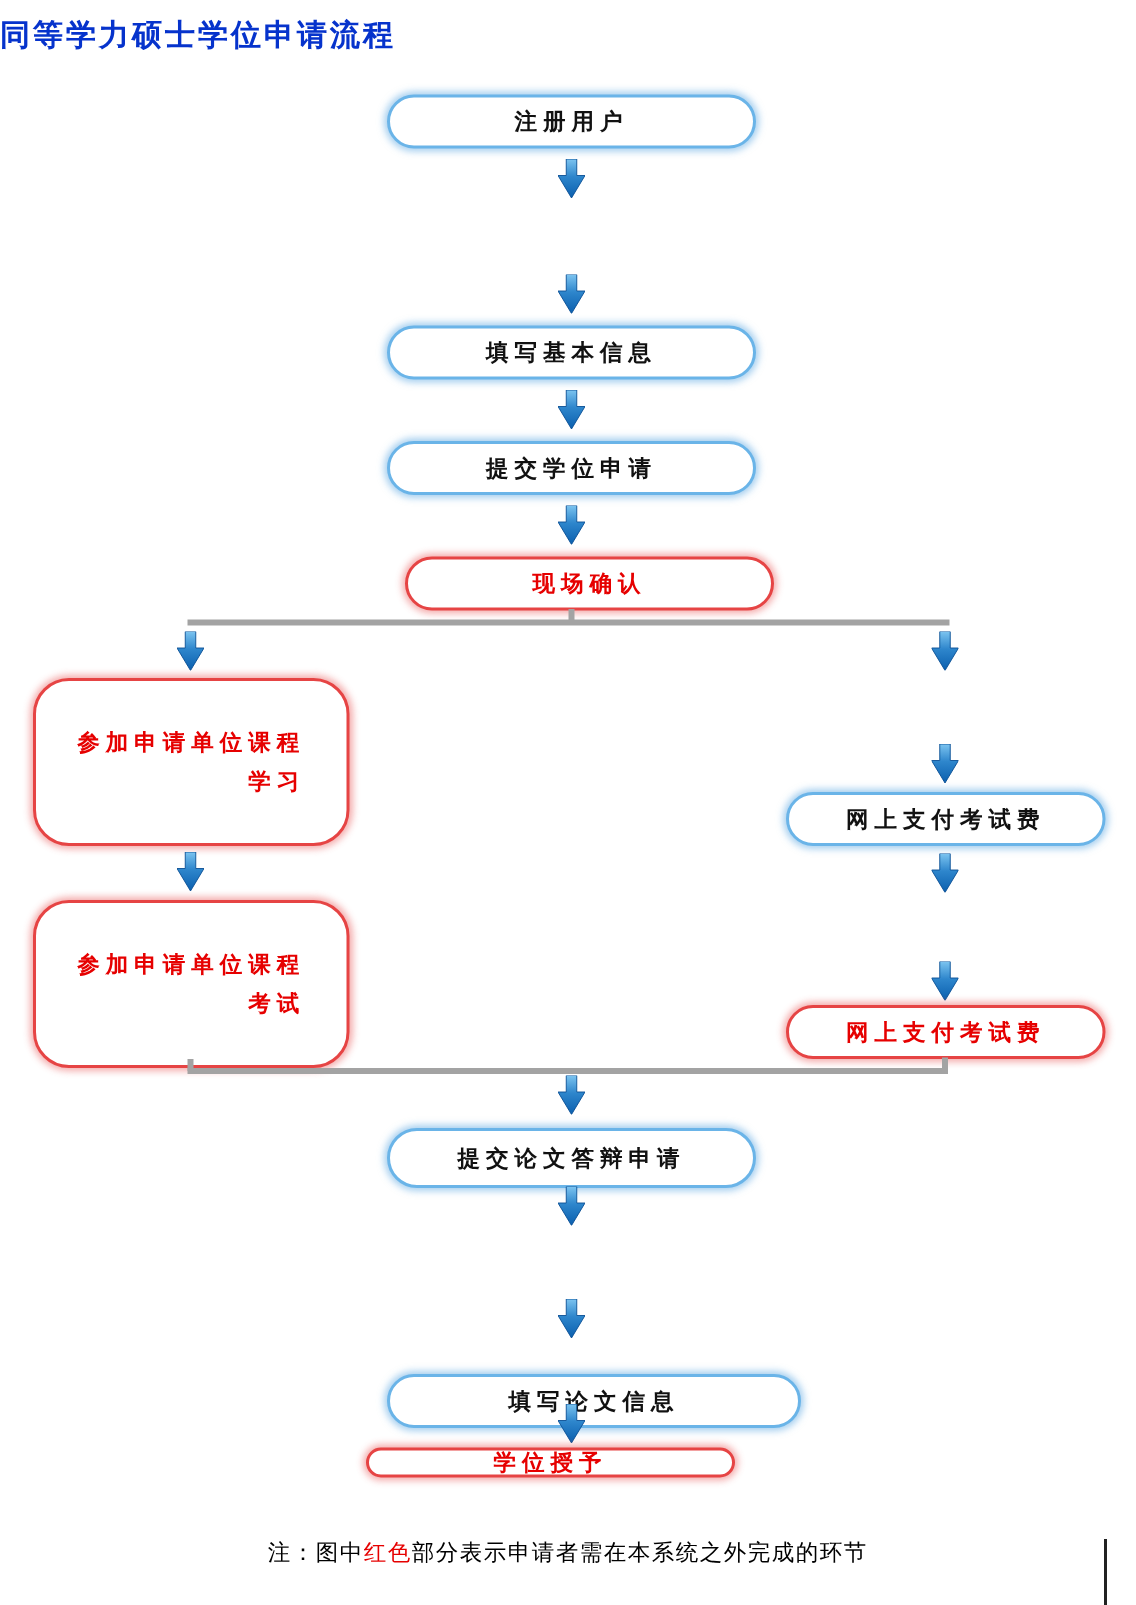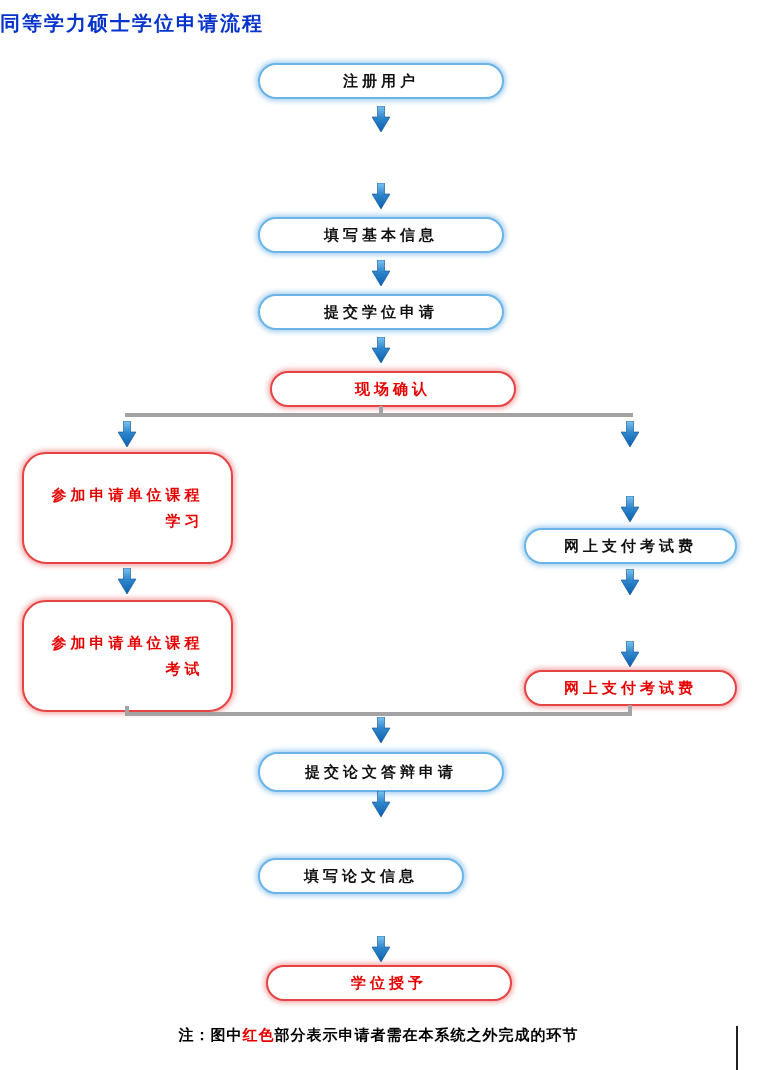--- a/index.html
+++ b/index.html
@@ -60,21 +60,21 @@
   }
   .bar{
     position:absolute;
     background:var(--connector-gray,#a3a3a3);
   }
   .note{
     position:absolute;
     top:1026px;left:0;width:100%;
     text-align:center;
     font-size:15px;
-    font-weight:bold;
+    font-weight:normal;
     letter-spacing:1px;
     color:#000;
   }
   .note .red-word{color:var(--text-red,#e60000);}
   .edge-line{
     position:absolute;
     left:736px;top:1026px;
     width:2px;height:44px;
     background:#222;
   }
@@ -161,26 +161,26 @@
 
   <div class="node blue" style="left:258px;top:752px;width:246px;height:40px">提交论文答辩申请</div>
   <svg class="arrow" style="left:372px;top:791px">
       <use href="#arrowShape"></use>
     </svg>
 
   <svg class="arrow" style="left:372px;top:866px">
       <use href="#arrowShape"></use>
     </svg>
 
-  <div class="node blue" style="left:258px;top:858px;width:206px;height:36px">填写论文信息</div>
+  <div class="node blue" style="left:258px;top:916px;width:276px;height:36px">填写论文信息</div>
   <svg class="arrow" style="left:372px;top:936px">
       <use href="#arrowShape"></use>
     </svg>
 
-  <div class="node red" style="left:266px;top:965px;width:246px;height:36px">学位授予</div>
+  <div class="node red" style="left:244px;top:965px;width:246px;height:20px">学位授予</div>
 
   <div class="note">
     <span>注：图中</span><span class="red-word">红色</span><span>部分表示申请者需在本系统之外完成的环节</span>
   </div>
 
   <div class="edge-line"></div>
 
 </div>
 
 </body></html>

